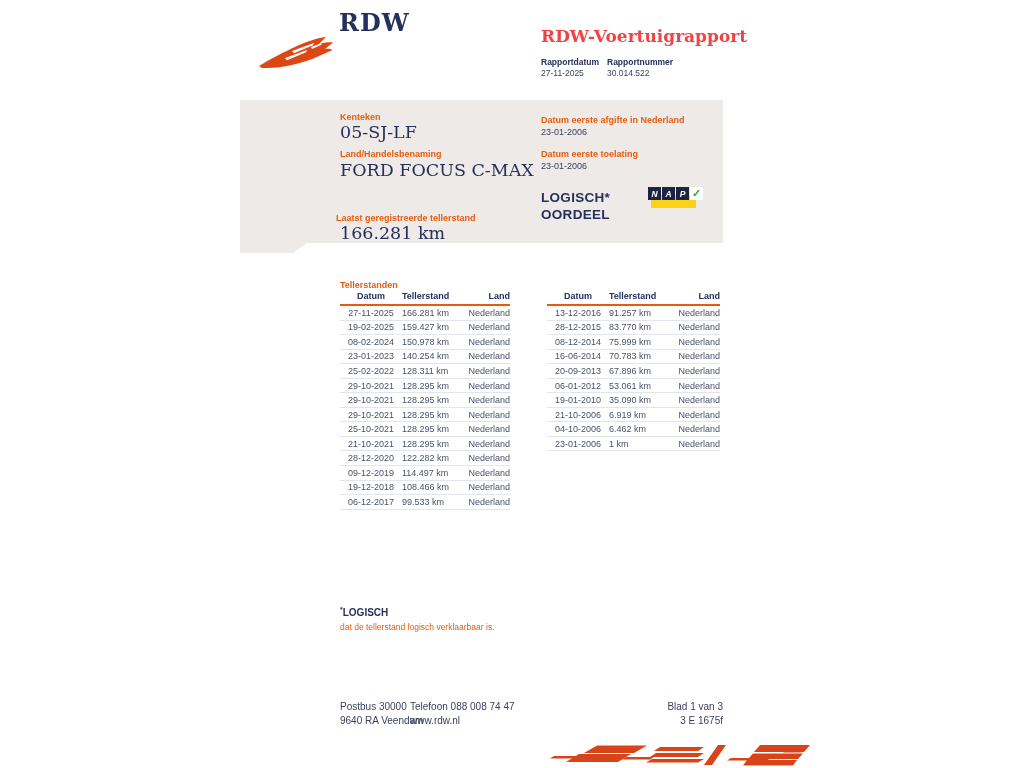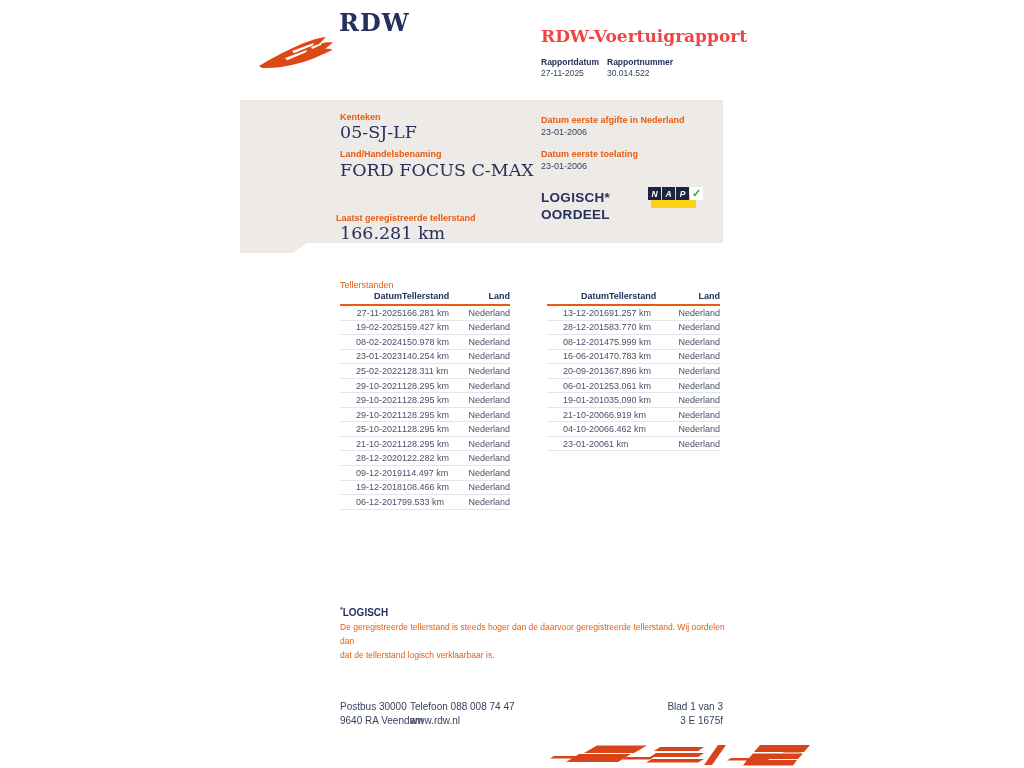--- a/index.html
+++ b/index.html
@@ -28,25 +28,25 @@
 
   
   .nap{left:648px;top:187px;width:50px;height:24px;}
   .nap-yellow{position:absolute;left:3px;top:8px;width:45px;height:13px;background:#FCD116;}
   .nap-box{position:absolute;top:0;width:13px;height:13px;background:#1d2440;color:#fff;
     font-size:8.5px;font-weight:bold;font-style:italic;display:flex;align-items:center;justify-content:center;}
   .nap-check{position:absolute;top:0;left:42px;width:13px;height:13px;background:#fff;
     color:#34A832;font-size:11px;font-weight:bold;display:flex;align-items:center;justify-content:center;}
 
   
-  .section-title{font-size:9px;font-weight:normal;color:#E55C10;}
+  .section-title{font-size:9px;font-weight:bold;color:#E55C10;}
   .ttable{position:absolute;font-size:9px;}
   .thead{display:flex;font-weight:bold;color:#25305c;border-bottom:2px solid #E55C10;padding-bottom:3px;}
   .trow{display:flex;align-items:center;height:13.55px;border-bottom:1px solid #e4e4ec;color:#4a5168;}
-  .c0{width:62px;text-align:right;}
+  .c0{width:62px;text-align:center;}
   .c1{width:52px;text-align:left;}
   .c2{flex:1;text-align:right;}
 
   
   .fn-title{font-size:10px;font-weight:bold;color:#25305c;}
   .fn-text{font-size:8.5px;line-height:14px;color:#E55C10;width:390px;}
 
   
   .foot{font-size:10px;color:#39415f;line-height:14px;}
   .foot a{color:#39415f;text-decoration:none;}
@@ -238,21 +238,20 @@
       <div class="trow">
         <span class="c0">23-01-2006</span>
         <span class="c1">1 km</span>
         <span class="c2">Nederland</span>
       </div>
     </div>
 </div>
 
 <div class="abs fn-title" style="left:340px;top:606px;"><sup style="font-size:7px;">*</sup><span>LOGISCH</span></div>
 <div class="abs fn-text" style="left:340px;top:620px;">
-  <div>De geregistreerde tellerstand is steeds hoger dan de daarvoor geregistreerde tellerstand. Wij oordelen dan</div>
   <div>dat de tellerstand logisch verklaarbaar is.</div>
 </div>
 
 <div class="abs foot" style="left:340px;top:700px;">
   <div>Postbus 30000</div>
   <div>9640 RA Veendam</div>
 </div>
 <div class="abs foot" style="left:410px;top:700px;">
   <div>Telefoon 088 008 74 47</div>
   <a href="#">www.rdw.nl</a>

